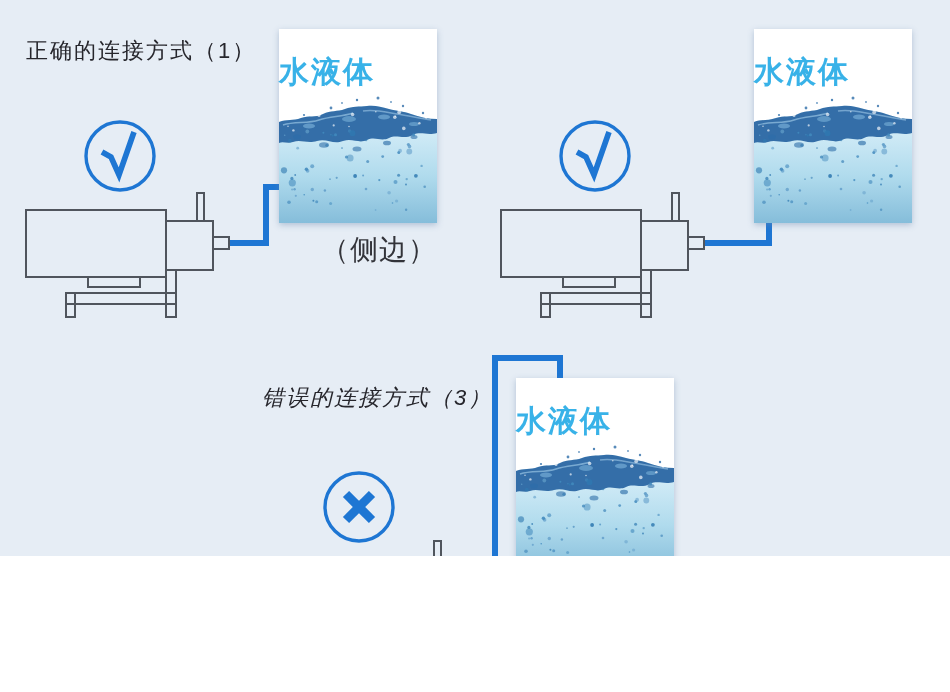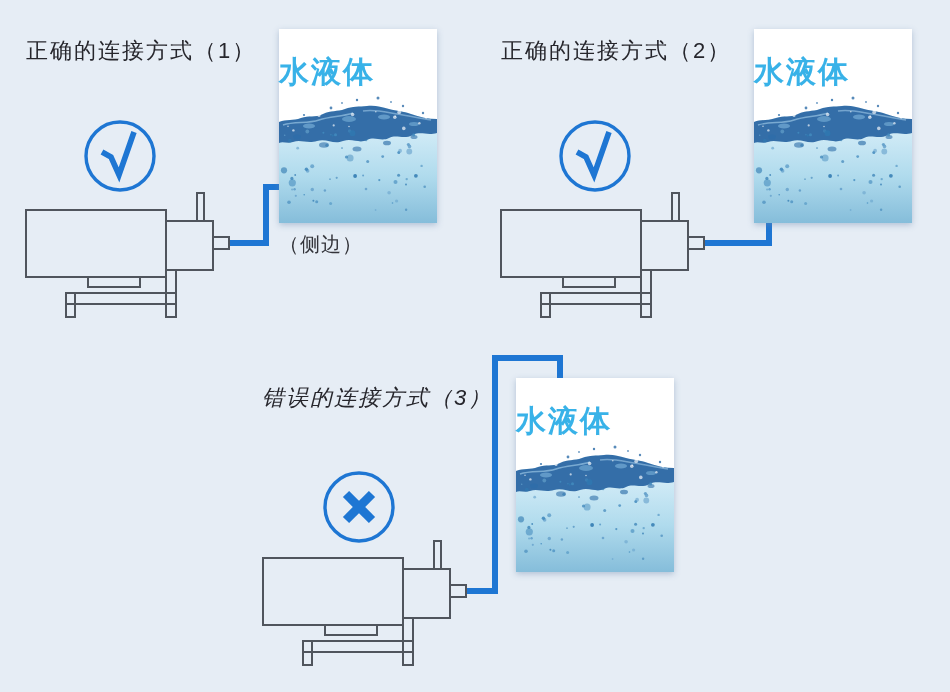--- a/index.html
+++ b/index.html
@@ -1,16 +1,16 @@
 <!DOCTYPE html>
 <html><head>
 <meta charset="utf-8">
 <style>
   html,body{margin:0;padding:0;}
-  .scene{position:relative;width:950px;height:692px;background:#e6edf5;overflow:hidden;
+  .scene{position:relative;width:950px;height:556px;background:#e6edf5;overflow:hidden;
          font-family:"Liberation Sans",sans-serif;}
   .title{position:absolute;font-size:22px;font-weight:500;color:#26262c;letter-spacing:2px;white-space:nowrap;}
   .t1{left:26px;top:36px;}
   .t2{left:501px;top:36px;}
   .t3{left:262px;top:383px;font-style:italic;}
   .mark{position:absolute;}
   .m1{left:82px;top:118px;}
   .m2{left:557px;top:118px;}
   .m3{left:321px;top:469px;}
   .pump{position:absolute;width:205px;height:126px;}
@@ -20,39 +20,38 @@
   .pipes{position:absolute;left:0;top:0;}
   .tank{position:absolute;width:158px;height:194px;background:#ffffff;
         box-shadow:0 2px 6px rgba(110,140,175,0.45);}
   .tk1{left:279px;top:29px;}
   .tk2{left:754px;top:29px;}
   .tk3{left:516px;top:378px;}
   .tank-label{position:absolute;left:0;top:23px;width:100%;text-align:left;
               font-size:30px;font-weight:600;color:#38b2e8;letter-spacing:2px;}
   .water{position:absolute;left:0;top:0;width:100%;height:100%;}
   .water svg{display:block;}
-  .pos-label{position:absolute;width:158px;text-align:left;font-size:20px;font-weight:500;
+  .pos-label{position:absolute;width:158px;text-align:right;font-size:28px;font-weight:500;
              color:#33343a;white-space:nowrap;letter-spacing:1px;}
   .pl1{left:279px;top:231px;}
   .pl2{left:754px;top:231px;}
   .pl3{left:516px;top:580px;}
 </style>
 </head>
 <body>
 
 <div class="scene">
 
   <svg class="pipes" width="950" height="692" viewBox="0 0 950 692">
     <polyline points="229,243 266,243 266,187 282,187" fill="none" stroke="#1e76d3" stroke-width="6" stroke-linejoin="miter"></polyline>
     <polyline points="704,243 769,243 769,218" fill="none" stroke="#1e76d3" stroke-width="6" stroke-linejoin="miter"></polyline>
     <polyline points="466,591 495,591 495,358 560,358 560,385" fill="none" stroke="#1e76d3" stroke-width="6" stroke-linejoin="miter"></polyline>
   </svg>
 
   <div class="title t1">正确的连接方式（1）</div>
-  <div class="title t2">正确的连接方式（2）</div>
   <div class="title t3">错误的连接方式（3）</div>
 
   <svg class="mark m1" width="76" height="76" viewBox="-38 -38 76 76">
     <circle cx="0" cy="0" r="34" fill="none" stroke="#1e76d3" stroke-width="3.4"></circle>
     <polyline points="-18,-4 -9,1 -1,19 14,-24" fill="none" stroke="#1e76d3" stroke-width="5.6"></polyline>
   </svg>
   <svg class="mark m2" width="76" height="76" viewBox="-38 -38 76 76">
     <circle cx="0" cy="0" r="34" fill="none" stroke="#1e76d3" stroke-width="3.4"></circle>
     <polyline points="-18,-4 -9,1 -1,19 14,-24" fill="none" stroke="#1e76d3" stroke-width="5.6"></polyline>
   </svg>

